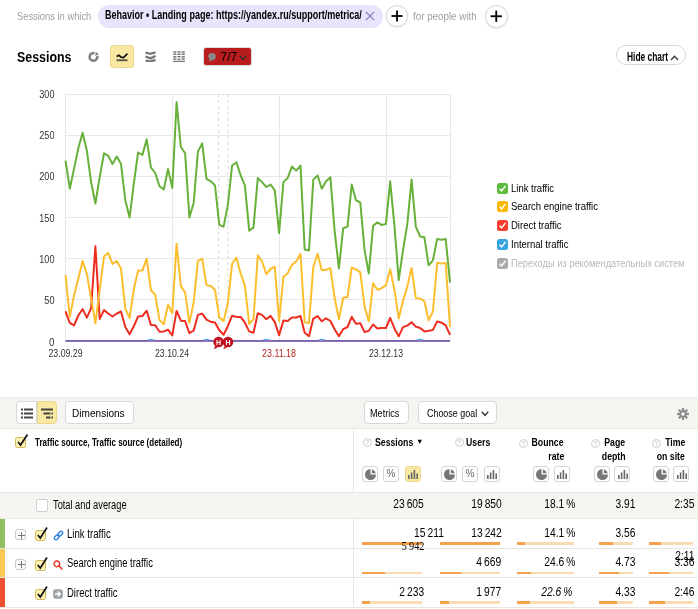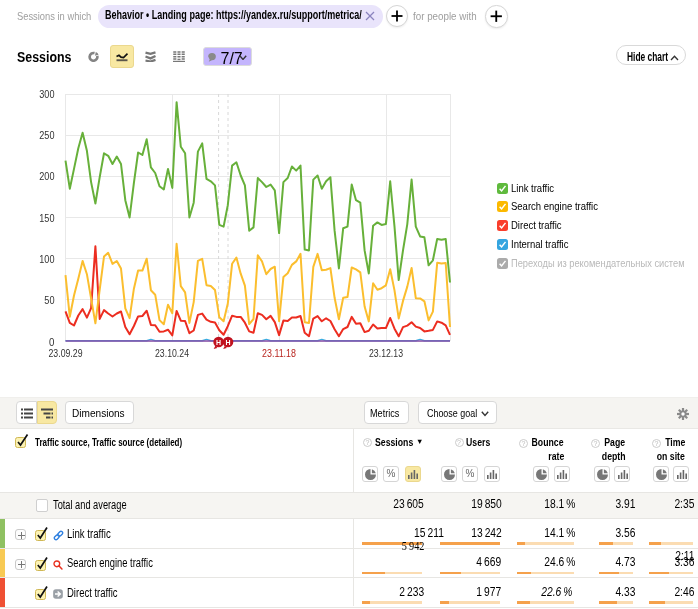--- a/index.html
+++ b/index.html
@@ -8,21 +8,21 @@
 #root { position:relative; width:698px; height:473px; }
 .sq { display:inline-block; transform-origin:0 50%; white-space:nowrap; }
 .sqr { display:inline-block; transform-origin:100% 50%; white-space:nowrap; }
 
 #fl1 { left:17px; top:8.5px; font-size:11px; line-height:14px; color:#9e9e9e; }
 #pill { left:98px; top:5px; width:285px; height:22.5px; background:#e9e4fb; border-radius:11.5px; font-size:12px; font-weight:bold; color:#000; line-height:21.5px; }
 .plusbtn { width:22px; height:22px; border:1px solid #d6d6d6; border-radius:50%; background:#fff; box-shadow:0 1px 2px rgba(0,0,0,.07); }
 #fl2 { left:412.5px; top:9px; font-size:11px; line-height:14px; color:#9e9e9e; }
 
 #ttl { left:16.5px; top:48.5px; font-size:14px; font-weight:bold; color:#000; line-height:17px; }
-#drop77 { left:203px; top:46.5px; width:49px; height:19px; border:1px solid #dcdcdc; border-radius:3px; background:#c4b5fd; font-size:16px; }
+#drop77 { left:203px; top:46.5px; width:49px; height:19px; border:1px solid #dcdcdc; border-radius:3px; background:#b91c1c; font-size:12px; }
 #hidechart { left:616px; top:45px; width:70px; height:19.5px; border:1px solid #d9d9d9; border-radius:10px; background:#fff; font-size:12px; font-weight:bold; line-height:22px; }
 .cbtn { width:24px; height:23px; border-radius:3px; }
 .cbtn.sel { background:#f8e8a2; border:1px solid #eBd88e; }
 
 .leg { position:absolute; left:497px; height:13px; font-size:10px; }
 .lcb { position:absolute; left:0; top:1px; width:11px; height:11px; border-radius:2.5px; }
 .ltx { position:absolute; left:14px; top:0; line-height:13px; white-space:nowrap; transform-origin:0 50%; }
 
 #strip { left:0; top:397px; width:698px; height:31.5px; background:#f5f4f1; border-bottom:1px solid #e9e8e5; border-top:1px solid #f0efec; }
 .tbtn { position:absolute; top:401px; height:23px; background:#fff; border:1px solid #d8d8d8; border-radius:4px; font-size:10.5px; line-height:23.5px; text-align:center; color:#000; }

